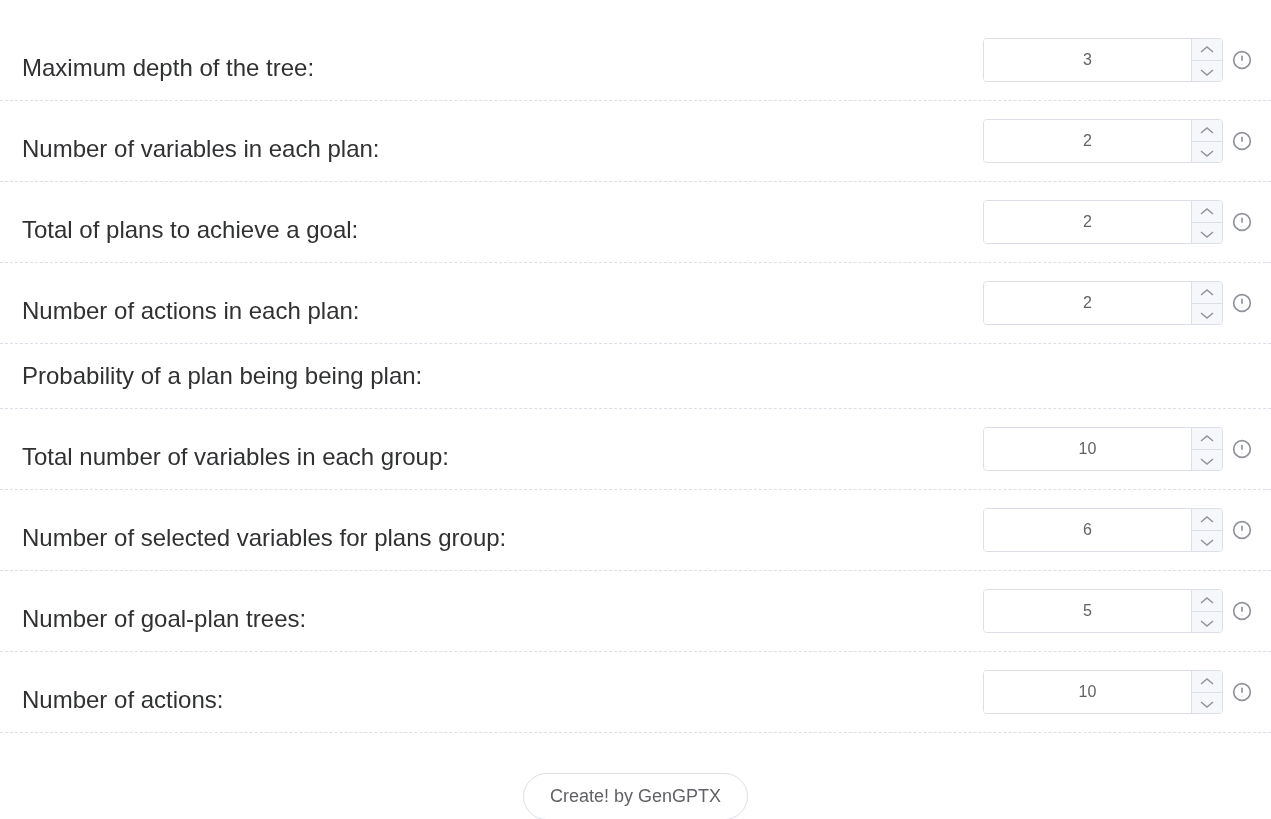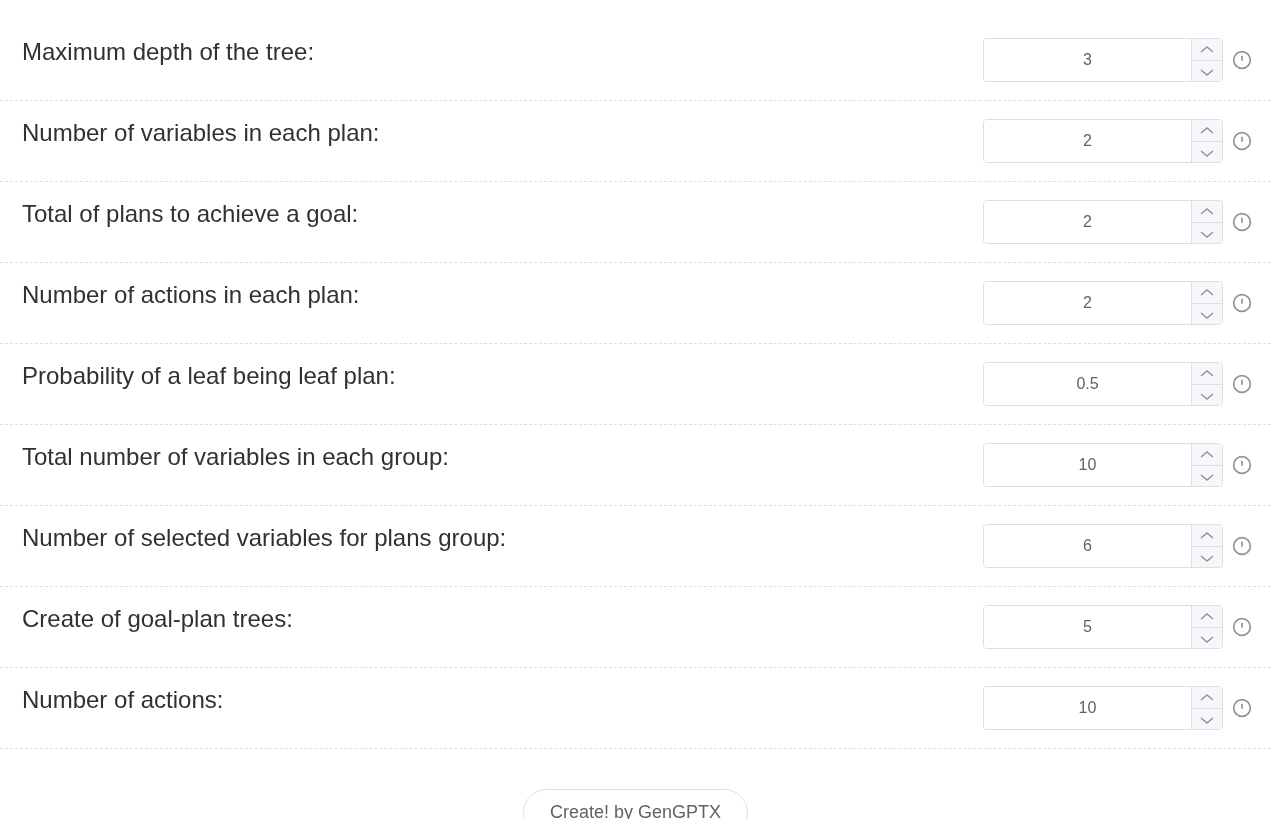--- a/index.html
+++ b/index.html
@@ -12,21 +12,21 @@
       background: #fff;
       color: #303133;
       padding: 20px 0;
       width: 1271px;
     }
     .form {
       width: 100%;
     }
     .row {
       display: flex;
-      align-items: flex-start;
+      align-items: flex-end;
       padding: 18px 18px 18px 22px;
       border-bottom: 1px dashed #dcdfe6;
     }
     .label {
       flex: 1;
       font-size: 24px;
       font-family: "Comic Sans MS", cursive, sans-serif;
       color: #303133;
     }
     .input-wrap {
@@ -218,45 +218,21 @@
         <svg viewBox="0 0 24 24" fill="none" stroke="currentColor" stroke-width="2">
             <circle cx="12" cy="12" r="10"></circle>
             <line x1="12" y1="7" x2="12" y2="13"></line>
             <circle cx="12" cy="17" r="0.5" fill="currentColor" stroke="none"></circle>
           </svg>
       </span>
     </div>
   </div>
 
   <div class="row">
-    <div class="label">Probability of a leaf being leaf plan:</div>
-    <div class="input-wrap">
-      <div class="num-input">
-        <input type="text" value="0.5" style="">
-        <div class="spin">
-          <div class="spin-btn">
-            <span><svg viewBox="0 0 14 8">
-                  <polyline points="1,6 7,1 13,6"></polyline>
-                </svg></span>
-          </div>
-          <div class="spin-btn">
-            <span><svg viewBox="0 0 14 8">
-                  <polyline points="1,2 7,7 13,2"></polyline>
-                </svg></span>
-          </div>
-        </div>
-      </div>
-      <span class="info-icon">
-        <svg viewBox="0 0 24 24" fill="none" stroke="currentColor" stroke-width="2">
-            <circle cx="12" cy="12" r="10"></circle>
-            <line x1="12" y1="7" x2="12" y2="13"></line>
-            <circle cx="12" cy="17" r="0.5" fill="currentColor" stroke="none"></circle>
-          </svg>
-      </span>
-    </div>
+    <div class="label">Probability of a plan being being plan:</div>
   </div>
 
   <div class="row">
     <div class="label">Total number of variables in each group:</div>
     <div class="input-wrap">
       <div class="num-input">
         <input type="text" value="10" style="">
         <div class="spin">
           <div class="spin-btn">
             <span><svg viewBox="0 0 14 8">
@@ -302,21 +278,21 @@
         <svg viewBox="0 0 24 24" fill="none" stroke="currentColor" stroke-width="2">
             <circle cx="12" cy="12" r="10"></circle>
             <line x1="12" y1="7" x2="12" y2="13"></line>
             <circle cx="12" cy="17" r="0.5" fill="currentColor" stroke="none"></circle>
           </svg>
       </span>
     </div>
   </div>
 
   <div class="row">
-    <div class="label">Create of goal-plan trees:</div>
+    <div class="label">Number of goal-plan trees:</div>
     <div class="input-wrap">
       <div class="num-input">
         <input type="text" value="5" style="">
         <div class="spin">
           <div class="spin-btn">
             <span><svg viewBox="0 0 14 8">
                   <polyline points="1,6 7,1 13,6"></polyline>
                 </svg></span>
           </div>
           <div class="spin-btn">

